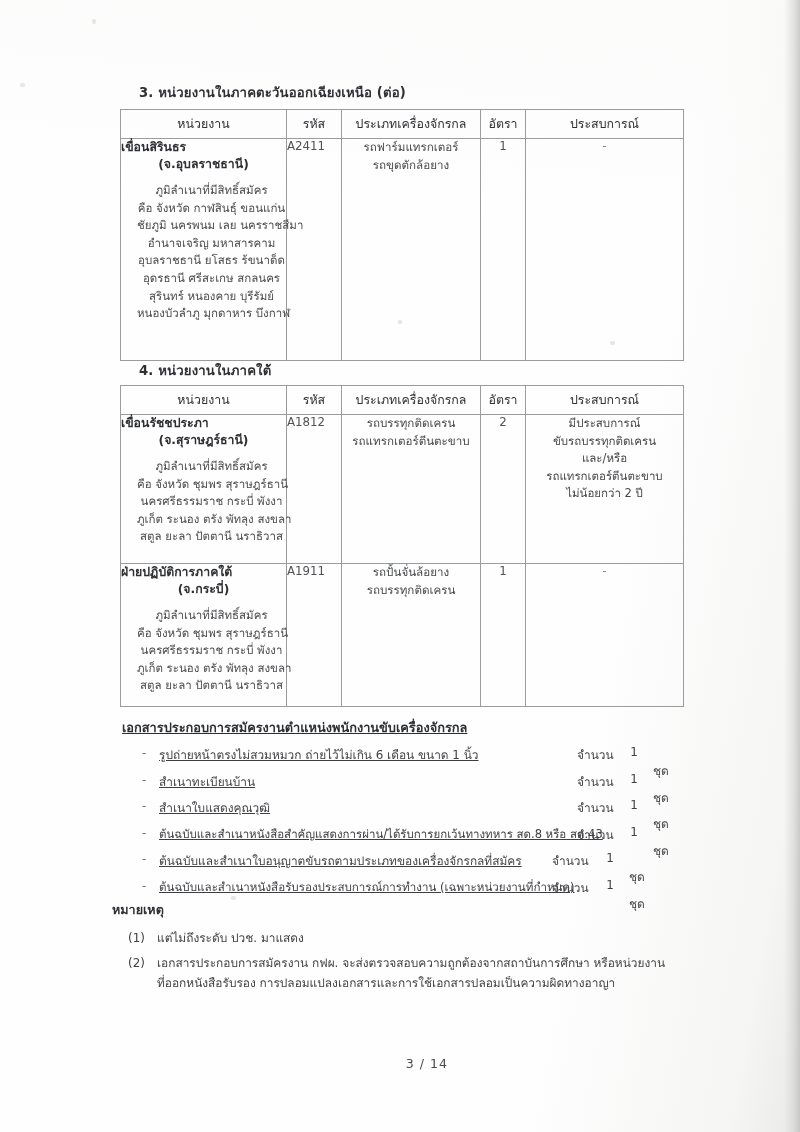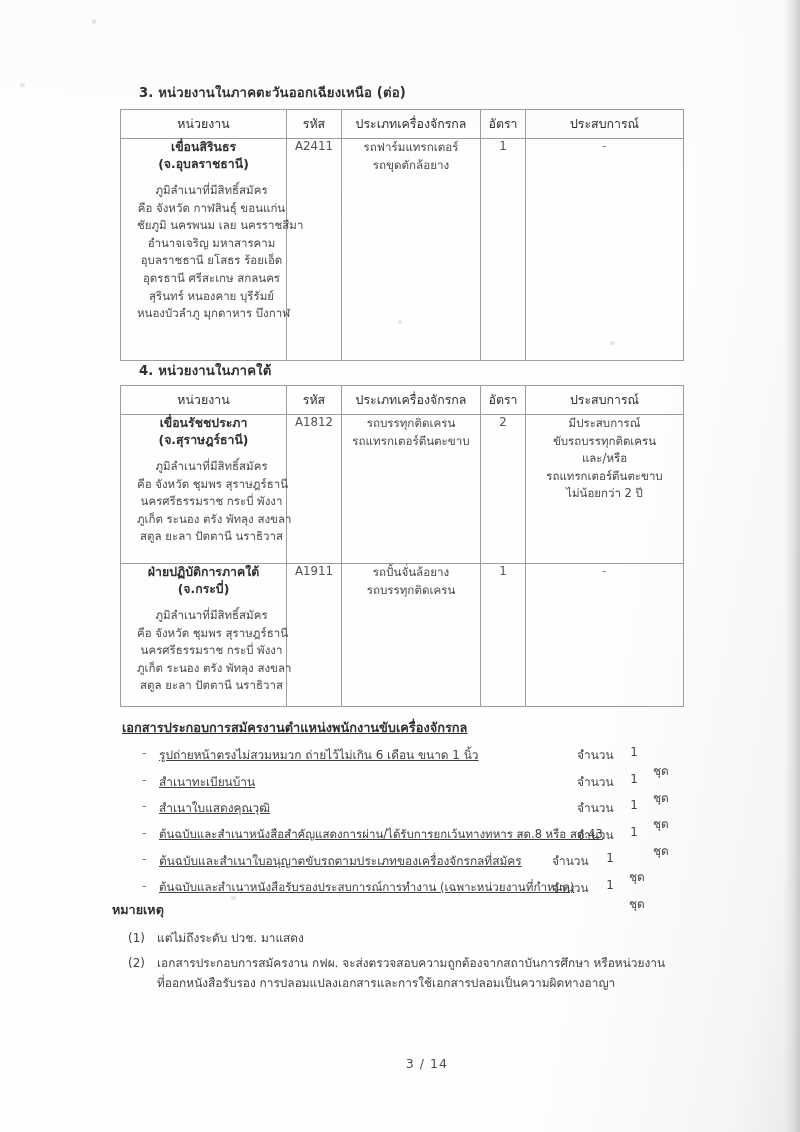--- a/index.html
+++ b/index.html
@@ -90,21 +90,21 @@
     white-space: nowrap;
   }
   .c-unit  { width: 166px; }
   .c-code  { width: 55px; }
   .c-mach  { width: 139px; }
   .c-rate  { width: 45px; }
   .c-exp   { width: 158px; }
   .cell-pad { padding: 4px 3px 7px; }
 
   .unit-name {
-    text-align: center;
+    text-align: left;
     font-weight: 700;
     font-size: 12.3px;
     color: #2d2f32;
     line-height: 17px;
   }
   .unit-prov {
     text-align: center;
     font-weight: 700;
     font-size: 12.3px;
     color: #2d2f32;
@@ -114,21 +114,21 @@
     text-align: center;
     font-size: 11.5px;
     line-height: 17.6px;
     color: #4a4c4f;
     margin-top: 9px;
     margin-left: 16px;
   }
   .unit-scope div { white-space: nowrap; }
 
   .code-cell {
-    text-align: center;
+    text-align: left;
     font-size: 11.8px;
     color: #4f5154;
     padding-top: 5px;
     font-family: "DejaVu Sans", "Liberation Sans", sans-serif;
     margin-left: 21px;
   }
   .mach-cell {
     text-align: center;
     font-size: 11.6px;
     line-height: 17.5px;
@@ -280,21 +280,21 @@
       <tbody>
         <tr style="height:222px;">
           <td class="cell-pad">
             <div class="unit-name">เขื่อนสิรินธร</div>
             <div class="unit-prov">(จ.อุบลราชธานี)</div>
             <div class="unit-scope">
               <div>ภูมิลำเนาที่มีสิทธิ์สมัคร</div>
               <div>คือ จังหวัด กาฬสินธุ์ ขอนแก่น</div>
               <div>ชัยภูมิ นครพนม เลย นครราชสีมา</div>
               <div>อำนาจเจริญ มหาสารคาม</div>
-              <div>อุบลราชธานี ยโสธร ร้อยเอ็ด</div>
+              <div>อุบลราชธานี ยโสธร ร้ขนาด็ด</div>
               <div>อุดรธานี ศรีสะเกษ สกลนคร</div>
               <div>สุรินทร์ หนองคาย บุรีรัมย์</div>
               <div>หนองบัวลำภู มุกดาหาร บึงกาฬ</div>
             </div>
           </td>
           <td class="code-cell">A2411</td>
           <td class="mach-cell">
             <div>รถฟาร์มแทรกเตอร์</div>
             <div>รถขุดตักล้อยาง</div>
           </td>

